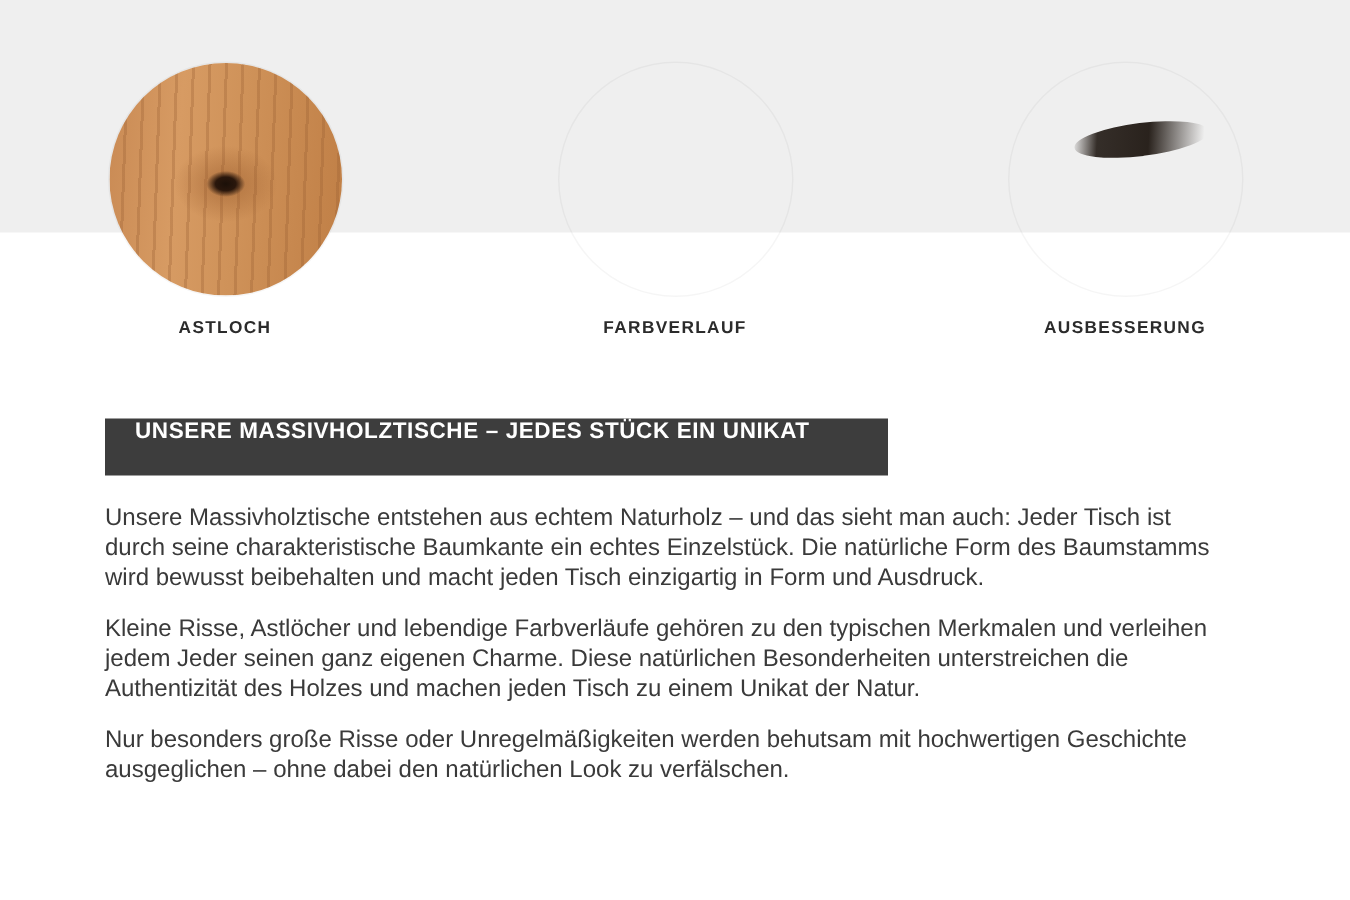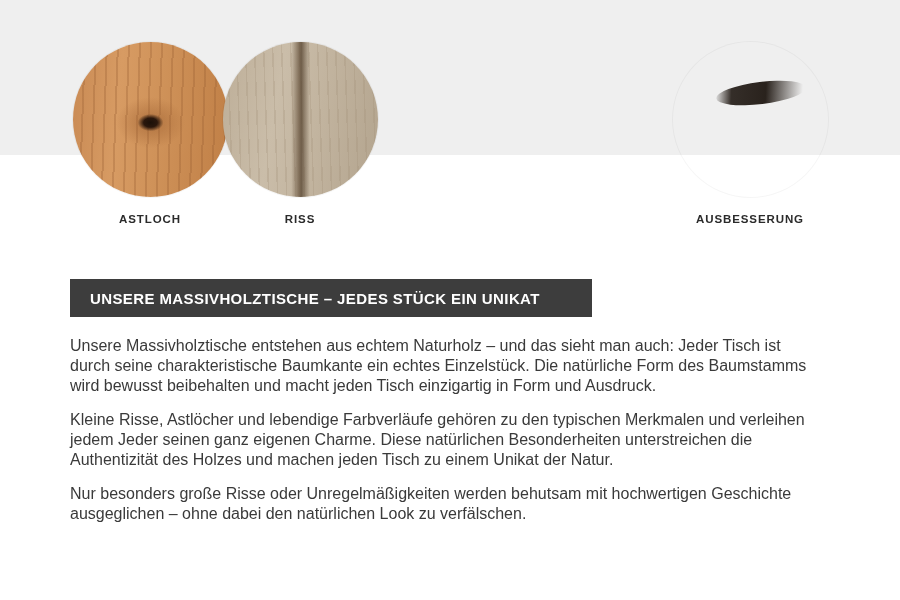--- a/index.html
+++ b/index.html
@@ -117,21 +117,20 @@
 
   
   .heading-bar {
     position: absolute;
     left: 70px;
     top: 279px;
     width: 522px;
     height: 38px;
     background: #3d3d3d;
     display: flex;
-    align-items: center;
   }
   .heading-bar .title {
     color: #ffffff;
     font-size: 15px;
     font-weight: bold;
     letter-spacing: 0.4px;
     padding-left: 20px;
   }
 
   
@@ -157,27 +156,27 @@
 
   <div class="features">
 
     <div class="feature" style="left:70px;">
       <div class="circle">
         <div class="inner tex-astloch"></div>
       </div>
       <div class="feature-label">ASTLOCH</div>
     </div>
 
-    <div class="feature" style="left:220px;">
+
+    <div class="feature" style="left:370px;">
       <div class="circle">
-        <div class="inner tex-riss"></div>
+        <div class="inner tex-farbverlauf"></div>
       </div>
-      <div class="feature-label">RISS</div>
+      <div class="feature-label">FARBVERLAUF</div>
     </div>
-
 
 
     <div class="feature" style="left:670px;text-align:center;">
       <div class="circle">
         <div class="inner tex-ausbesserung">
           <div class="crack"></div>
         </div>
       </div>
       <div class="feature-label">AUSBESSERUNG</div>
     </div>

